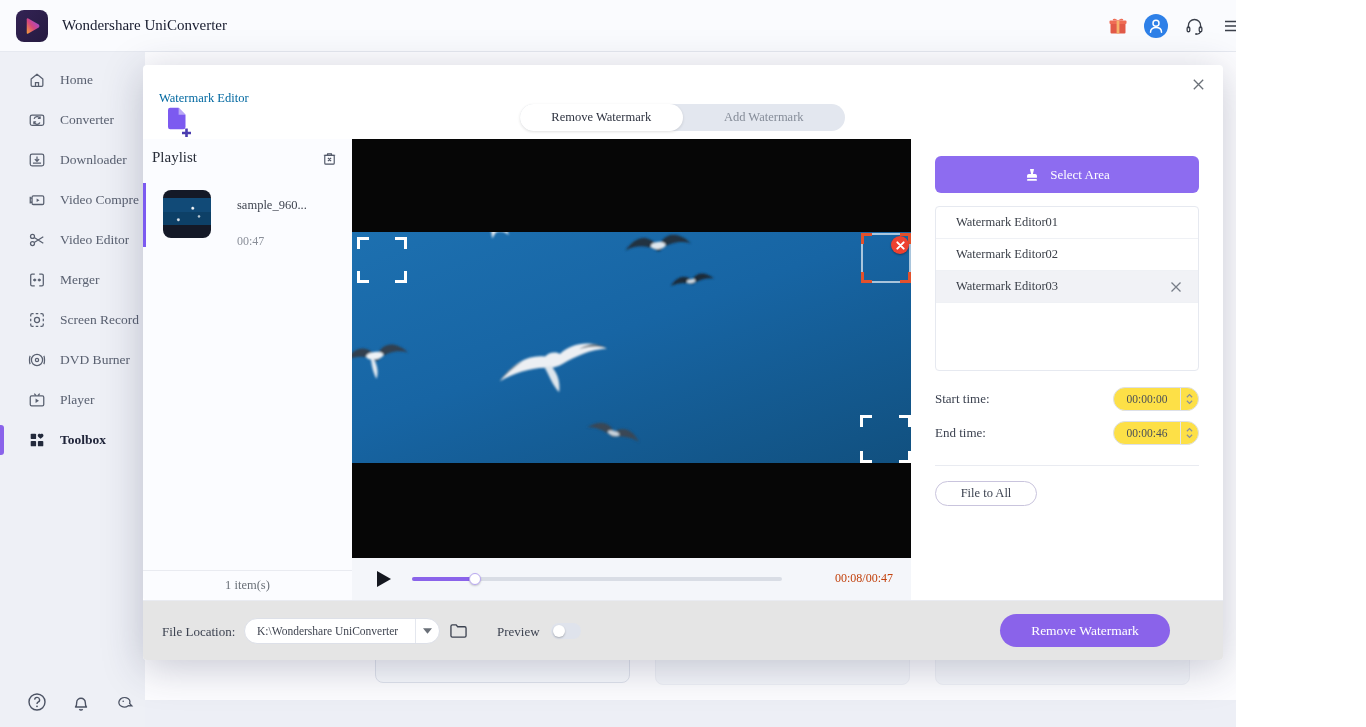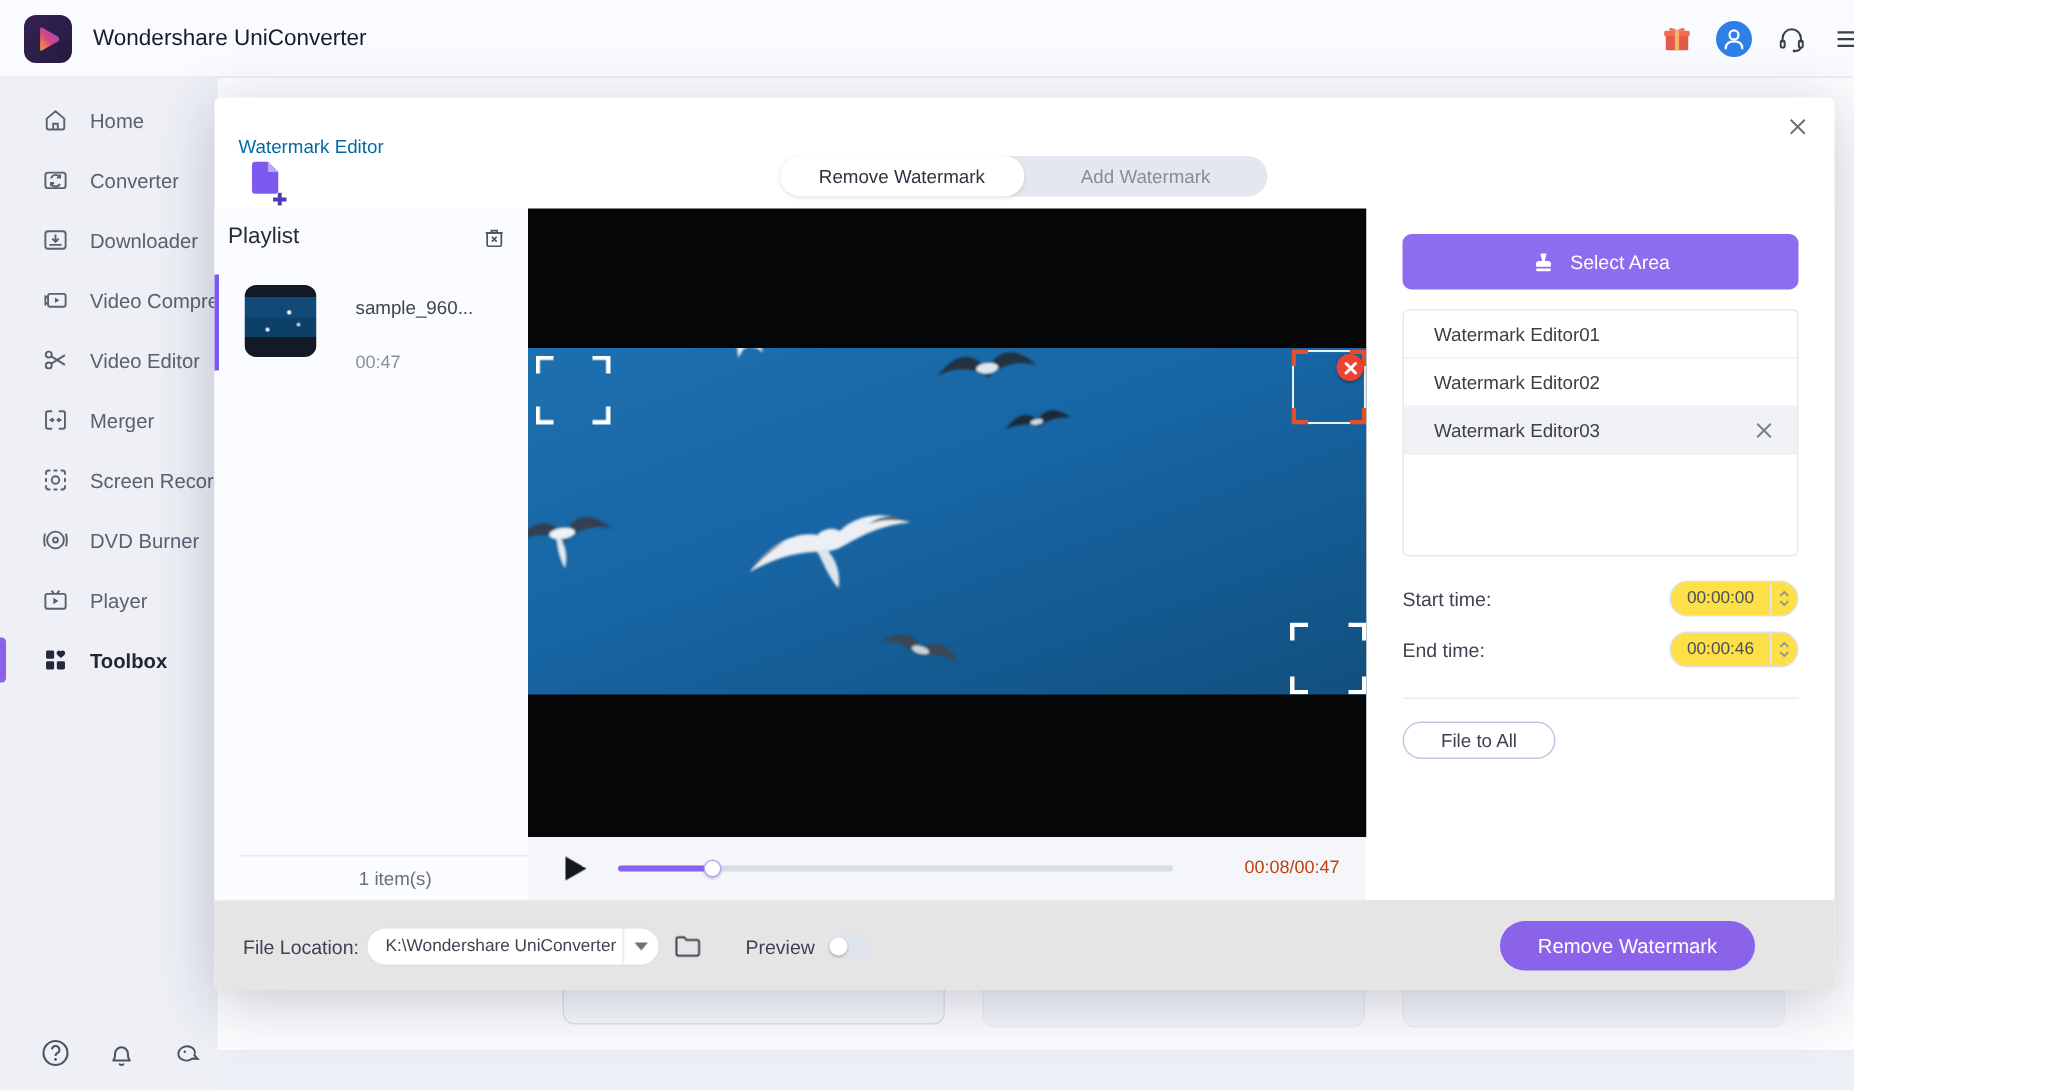--- a/index.html
+++ b/index.html
@@ -1,17 +1,17 @@
 <!DOCTYPE html>
 <html><head>
 <meta charset="utf-8">
 <style>
   * { margin:0; padding:0; box-sizing:border-box; }
   html,body { width:1366px; height:727px; font-family:"Liberation Sans", sans-serif; }
-  .app { position:relative; width:1236px; height:727px; background:#edeff6; overflow:hidden; }
+  .app { position:relative; width:1236px; height:727px; background:#edeff6; overflow:hidden;font-family:Liberation Serif, serif; }
 
   
   .titlebar { position:absolute; left:0; top:0; width:1366px; height:52px; background:#fafbfe; border-bottom:1px solid #e6e9f0; display:flex; align-items:center; z-index:5; }
   .logo { position:absolute; left:16px; top:10px; width:32px; height:32px; border-radius:8px; background:linear-gradient(135deg,#332354,#251a40); display:flex; align-items:center; justify-content:center; }
   .app-title { position:absolute; left:62px; font-size:15px; color:#171b2e; font-weight:500; }
   .tb-icons { position:absolute; right:8px; top:0; height:52px; display:flex; align-items:center; gap:14px; }
   .tb-btn { width:24px; height:24px; display:flex; align-items:center; justify-content:center; cursor:pointer; }
 
   
   .sidebar { position:absolute; left:0; top:52px; width:145px; height:675px; background:#eef0f6; padding-top:8px; z-index:1; }
@@ -48,21 +48,21 @@
   .pl-item { position:absolute; left:0; top:44px; width:209px; height:64px; cursor:pointer; }
   .pl-item::before { content:""; position:absolute; left:0; top:0; width:3px; height:64px; background:#7c5af0; }
   .pl-thumb { position:absolute; left:20px; top:7px; width:48px; height:48px; border-radius:8px;
     background:
       radial-gradient(circle at 62% 38%, rgba(255,255,255,.95) 0 .8px, transparent 2px),
       radial-gradient(circle at 32% 62%, rgba(255,255,255,.85) 0 .8px, transparent 2px),
       radial-gradient(circle at 75% 55%, rgba(255,255,255,.7) 0 .7px, transparent 1.8px),
       linear-gradient(180deg,#141927 0 16%,#114a77 16% 46%,#0d4067 46% 72%,#141927 72% 100%); }
   .pl-name { position:absolute; left:94px; top:15px; font-size:12.5px; color:#3f4450; }
   .pl-time { position:absolute; left:94px; top:51px; font-size:12px; color:#8a8f99; }
-  .pl-footer { position:absolute; left:16px; bottom:0; width:209px; height:30px; border-top:1px solid #e9ebf1; display:flex; align-items:center; justify-content:center; font-size:12.5px; color:#6a7078; }
+  .pl-footer { position:absolute; left:0; bottom:0; width:209px; height:30px; border-top:1px solid #e9ebf1; display:flex; align-items:center; justify-content:center; font-size:12.5px; color:#6a7078; }
 
   
   .videocol { position:absolute; left:209px; top:74px; width:559px; height:419px; background:#060606; overflow:hidden; }
   .vframe { position:absolute; left:0; top:93px; width:559px; height:231px; background:linear-gradient(160deg,#1d70b0 0%,#1765a4 45%,#11507f 100%); overflow:hidden; }
   .wmbox { position:absolute; }
   .badge { position:absolute; right:2px; top:3px; width:18px; height:18px; border-radius:50%; background:#ee4130; display:flex; align-items:center; justify-content:center; cursor:pointer; box-shadow:0 1px 2px rgba(0,0,0,.35); }
   .controls { position:absolute; left:209px; top:493px; width:559px; height:42px; background:#f4f6fa; }
   .playbtn { position:absolute; left:20px; top:10px; width:22px; height:22px; cursor:pointer; }
   .track { position:absolute; left:60px; top:19px; width:370px; height:4px; border-radius:2px; background:#d9dde5; cursor:pointer; }
   .fill { position:absolute; left:0; top:0; height:4px; border-radius:2px; background:#8a63ea; }

